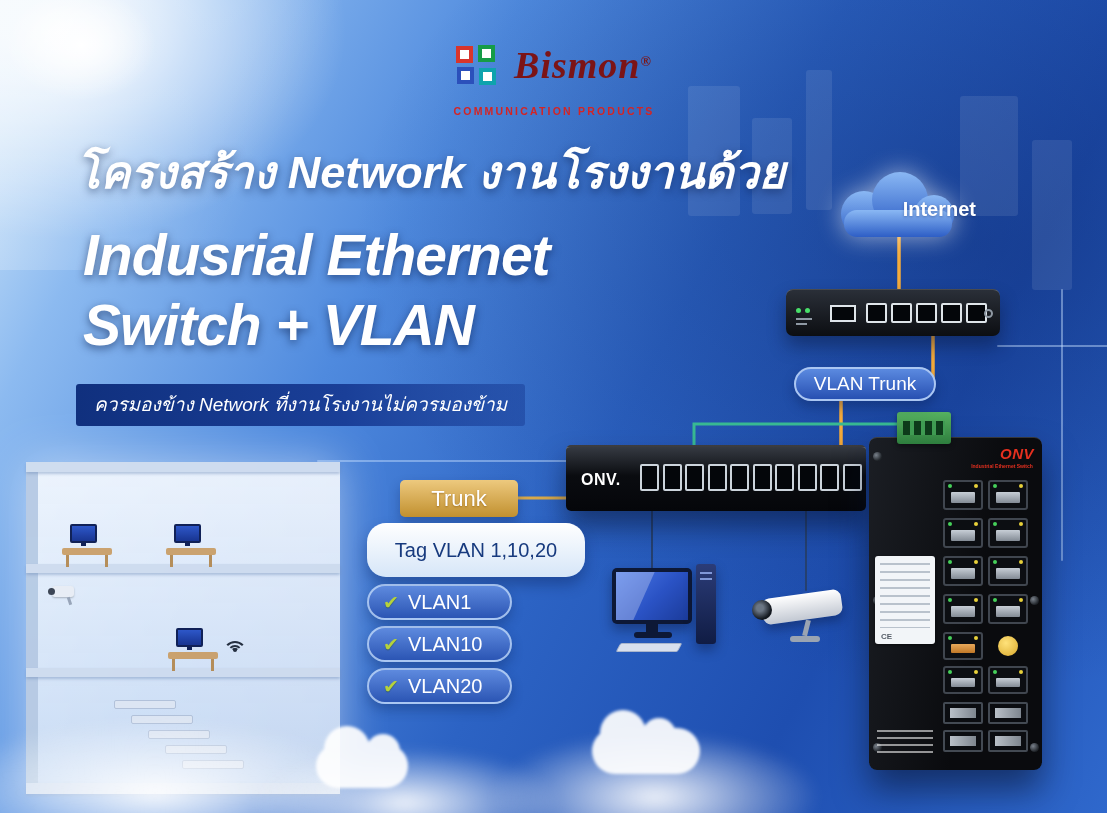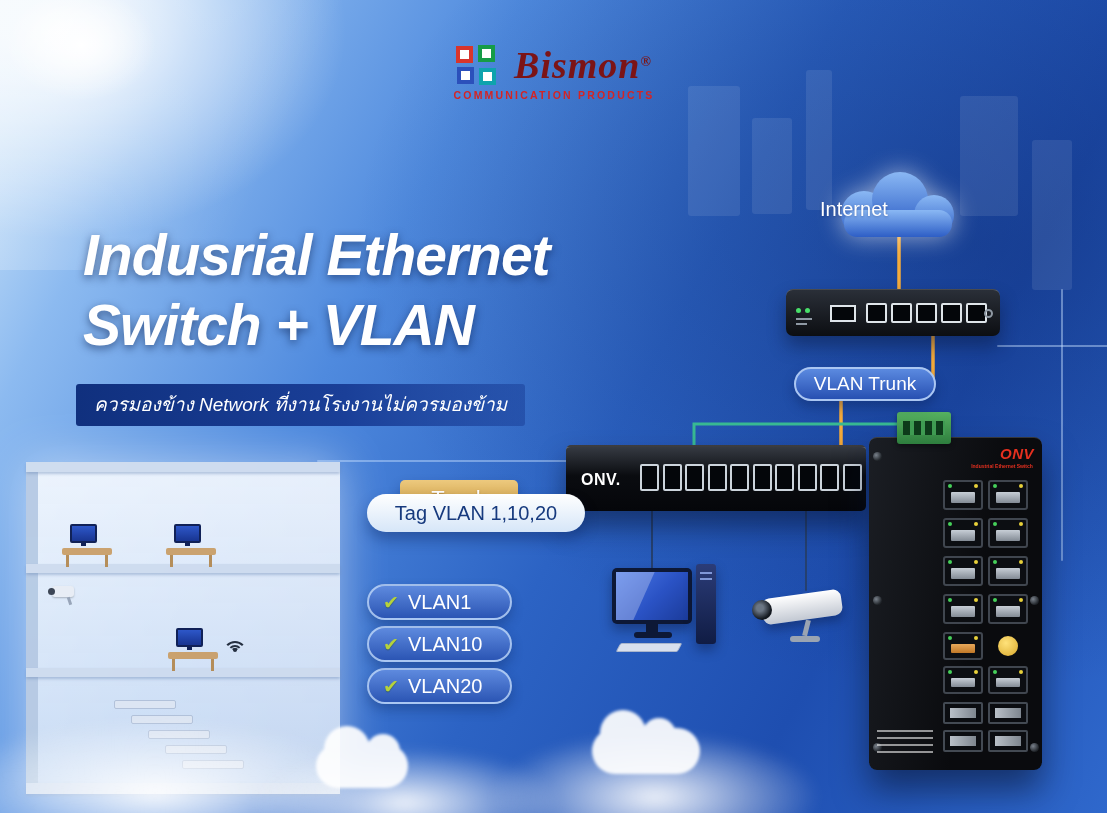--- a/index.html
+++ b/index.html
@@ -77,36 +77,36 @@
   .logo{position:absolute;left:438px;top:42px;width:232px;display:flex;flex-direction:column;align-items:center}
   .logo-row{display:flex;align-items:center;gap:16px}
   .mark{position:relative;width:42px;height:42px;margin-top:3px}
   .sq{position:absolute;width:17px;height:17px}
   .sq::after{content:"";position:absolute;inset:4px;background:#fff}
   .sq1{left:0;top:1px;background:#d8352c}.sq2{left:22px;top:0;background:#169c46}
   .sq3{left:1px;top:22px;background:#2b50bb}.sq4{left:23px;top:23px;background:#0fa3ad}
   .logo-name{font-family:"Liberation Serif",serif;font-style:italic;font-weight:bold;font-size:38px;
     color:#7c1416;line-height:1;letter-spacing:1px}
   .logo-name sup{font-size:14px;vertical-align:12px}
-  .logo-tagline{margin-top:2px;font-size:10.5px;font-weight:bold;letter-spacing:2.2px;color:#d42424}
+  .logo-tagline{margin-top:18px;font-size:10.5px;font-weight:bold;letter-spacing:2.2px;color:#d42424}
 
   
   .h-thai{position:absolute;left:76px;top:136px;color:#fff;font-style:italic;font-weight:bold;
     font-size:45px;text-shadow:0 3px 8px rgba(8,25,70,.5);white-space:nowrap}
   .h-en{position:absolute;left:83px;color:#fff;font-style:italic;font-weight:bold;font-size:57px;
     letter-spacing:-1px;text-shadow:0 3px 8px rgba(8,25,70,.55);white-space:nowrap}
   .h-en1{top:222px}.h-en2{top:292px}
   .subbar{position:absolute;left:76px;top:384px;display:inline-block;padding:5px 18px 7px;
     background:linear-gradient(90deg,#10307e 0%,#1a3f98 60%,rgba(26,63,152,.55) 100%);
     border-radius:3px;color:#fff;font-style:italic;font-size:19px;white-space:nowrap}
 
   
   .cloud-wrap{position:absolute;left:820px;top:168px;width:156px;height:76px}
   .cloud-wrap svg{filter:drop-shadow(0 0 12px rgba(255,255,255,.55))}
-  .cloud-label{position:absolute;left:0;right:0;top:30px;text-align:left;color:#fff;font-weight:normal;
+  .cloud-label{position:absolute;left:0;right:0;top:30px;text-align:right;color:#fff;font-weight:bold;
     font-size:20px;text-shadow:0 1px 3px rgba(10,30,90,.4)}
 
   
   .router{position:absolute;left:786px;top:289px;width:214px;height:47px;border-radius:7px;
     background:linear-gradient(#2a2f38,#0c0e12);border-top:1px solid rgba(255,255,255,.25);
     box-shadow:0 10px 18px rgba(8,22,58,.45)}
   .led{position:absolute;width:5px;height:5px;border-radius:50%;background:#49e06a}
   .led1{left:10px;top:18px}.led2{left:19px;top:18px}
   .r-dash{position:absolute;height:2px;background:#8f99a4}
   .rd1{left:10px;top:28px;width:16px}.rd2{left:10px;top:33px;width:11px}
@@ -193,21 +193,21 @@
   
   .caption-ind{position:absolute;left:650px;top:526px;width:205px;text-align:center;font-size:22px;
     font-weight:bold;color:#16306e;text-shadow:0 1px 2px rgba(255,255,255,.35)}
   .pill{position:absolute;display:flex;align-items:center;justify-content:center;font-weight:normal;color:#fff}
   .vlan-trunk{left:794px;top:367px;width:142px;height:34px;border-radius:17px;font-size:19px;
     background:linear-gradient(180deg,#5b8ae0,#2750b2);border:2px solid #aac6f2;
     box-shadow:0 6px 12px rgba(10,30,80,.35)}
   .trunk-badge{left:400px;top:480px;width:118px;height:37px;border-radius:5px;font-size:22px;
     background:linear-gradient(180deg,#edc97e,#c1902f);text-shadow:0 1px 2px rgba(120,70,0,.5);
     box-shadow:0 6px 12px rgba(10,30,80,.3)}
-  .tag-vlan{left:367px;top:494px;width:218px;height:38px;border-radius:19px;font-size:20px;color:#173a7e;
+  .tag-vlan{left:367px;top:523px;width:218px;height:54px;border-radius:19px;font-size:20px;color:#173a7e;
     background:linear-gradient(180deg,#ffffff,#d6e6f8);box-shadow:0 8px 14px rgba(10,30,80,.35)}
   .vlan-pill{left:367px;width:145px;height:36px;border-radius:18px;font-size:20px;gap:9px;
     justify-content:flex-start;padding-left:14px;
     background:linear-gradient(180deg,#5e8ade,#2b55b4);border:2px solid rgba(190,215,248,.8);
     box-shadow:0 6px 12px rgba(10,30,80,.3)}
   .vp1{top:584px}.vp2{top:626px}.vp3{top:668px}
   .check{color:#b5d23c;font-size:19px;line-height:1;text-shadow:0 1px 1px rgba(40,70,0,.4)}
 </style>
 </head>
 <body>
@@ -273,20 +273,21 @@
         <span class="sq sq1"></span>
           <span class="sq sq2"></span>
         <span class="sq sq3"></span>
           <span class="sq sq4"></span>
       </div>
       <div class="logo-name"><span>Bismon</span><sup>®</sup></div>
     </div>
     <div class="logo-tagline">COMMUNICATION PRODUCTS</div>
   </div>
 
+  <div class="h-thai">โครงสร้าง Network งานโรงงานด้วย</div>
   <div class="h-en h-en2">Switch + VLAN</div>
   <div class="h-en h-en1">Indusrial Ethernet</div>
   <div class="subbar">ควรมองข้าง Network ที่งานโรงงานไม่ควรมองข้าม</div>
 
   <div class="cloud-wrap">
     <svg width="156" height="76" viewBox="0 0 156 76">
       <defs>
         <linearGradient id="cg" x1="0" y1="0" x2="0" y2="1">
           <stop offset="0" stop-color="#8ab8f4"></stop>
             <stop offset="1" stop-color="#2d5ec6"></stop>
@@ -390,20 +391,24 @@
       <div class="sfp">
           <div class="metal"></div>
         </div>
       <div class="sfp">
           <div class="metal"></div>
         </div>
       <div class="sfp">
           <div class="metal"></div>
         </div>
     </div>
+    <div class="ind-label">
+      <div class="lines"></div>
+      <span class="ce">CE</span>
+    </div>
     <div class="ind-bottom"></div>
   </div>
 
   <div class="pc">
     <div class="pc-monitor">
         <div class="pc-screen"></div>
       </div>
     <div class="pc-stand"></div>
     <div class="pc-base"></div>
     <div class="pc-tower"></div>

